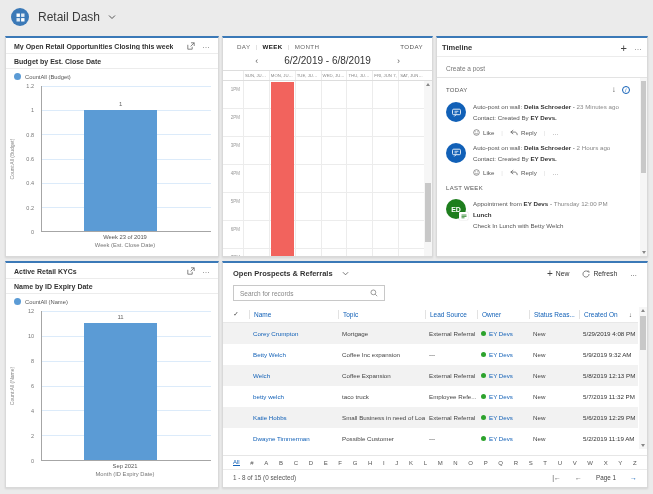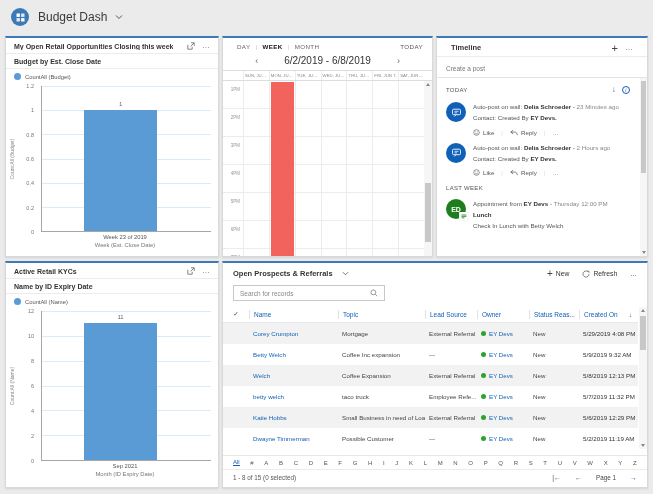--- a/index.html
+++ b/index.html
@@ -81,21 +81,21 @@
   .sb-up { position:absolute; top:2px; left:2px; width:0; height:0;
     border-left:2.5px solid transparent; border-right:2.5px solid transparent;
     border-bottom:3.5px solid #888; }
   .sb-down { position:absolute; bottom:2px; left:2px; width:0; height:0;
     border-left:2.5px solid transparent; border-right:2.5px solid transparent;
     border-top:3.5px solid #888; }
   .cal-thumb { position:absolute; top:58%; height:34%; left:1px; right:1px; background:#c8c8c8; }
 
   
   .tl-head { display:flex; justify-content:space-between; align-items:center;
-    padding:5px 14px 4px; border-bottom:1px solid #ececec; }
+    padding:5px 5px 4px; border-bottom:1px solid #ececec; }
   .tl-title { font-size:7.5px; font-weight:bold; color:#333; }
   .tl-plus { font-size:11px; font-weight:300; color:#444; line-height:8px; }
   .tl-create input { border:none; outline:none; width:100%; font-size:6.5px;
     color:#666; font-family:inherit; padding:6px 9px 5px; }
   .tl-create { border-bottom:1px solid #e3e3e3; }
   .tl-create input::placeholder { color:#777; }
   .tl-body { position:relative; flex:1; overflow:hidden; padding-right:8px; }
   .tl-scrollbar { position:absolute; right:0; top:0; bottom:0; width:7px; background:#f6f6f6; }
   .tl-thumb { position:absolute; top:3px; left:1px; right:1px; height:92px; background:#c8c8c8; }
   .tl-section { display:flex; align-items:center; padding:7px 9px 3px; font-size:6px;
@@ -167,21 +167,21 @@
 
 <div class="topbar">
   <span class="app-circle">
     <svg width="9" height="9" viewBox="0 0 9 9">
         <rect x="0.5" y="0.5" width="3.4" height="3.4" fill="#fff"></rect>
         <rect x="5.1" y="0.5" width="3.4" height="3.4" fill="#fff" opacity=".85"></rect>
         <rect x="0.5" y="5.1" width="3.4" height="3.4" fill="#fff" opacity=".85"></rect>
         <rect x="5.1" y="5.1" width="3.4" height="3.4" fill="#fff"></rect>
       </svg>
   </span>
-  <span class="topbar-title">Budget Dash</span>
+  <span class="topbar-title">Retail Dash</span>
   <span class="chev">
     <svg width="8" height="6" viewBox="0 0 8 5">
         <path d="M1 1l3 3 3-3" fill="none" stroke="#555" stroke-width="1"></path>
       </svg>
   </span>
 </div>
 
 <div class="panel" id="panel-opps">
   <div class="chart-head">
     <div class="chart-title">My Open Retail Opportunities Closing this week</div>

